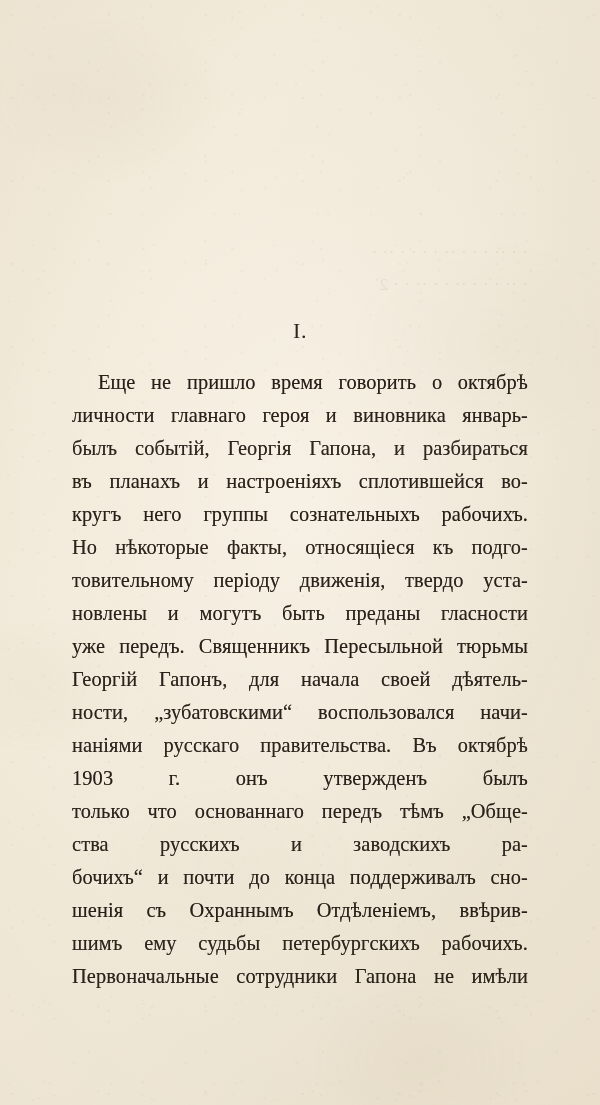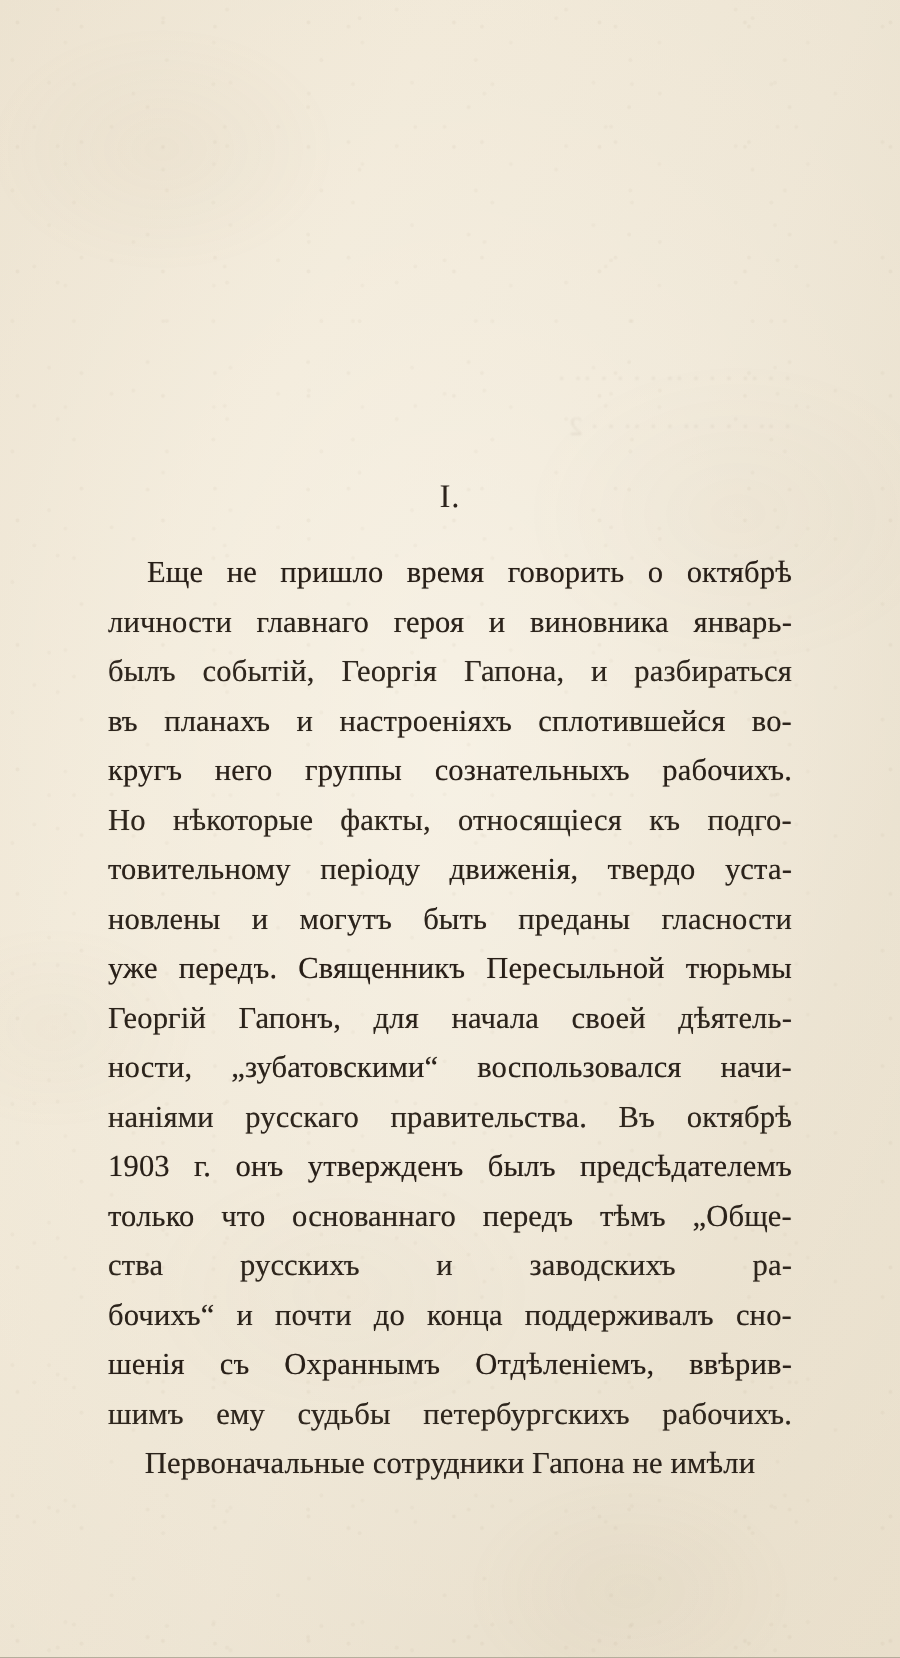--- a/index.html
+++ b/index.html
@@ -240,21 +240,20 @@
           <span>правительства.</span>
           <span>Въ</span>
           <span>октябрѣ</span>
         </div>
         <div class="line justify">
           <span>1903</span>
           <span>г.</span>
           <span>онъ</span>
           <span>утвержденъ</span>
           <span>былъ</span>
-          <span>предсѣдателемъ</span>
         </div>
         <div class="line justify">
           <span>только</span>
           <span>что</span>
           <span>основаннаго</span>
           <span>передъ</span>
           <span>тѣмъ</span>
           <span>„Обще-</span>
         </div>
         <div class="line justify">
@@ -280,21 +279,21 @@
           <span>Отдѣленіемъ,</span>
           <span>ввѣрив-</span>
         </div>
         <div class="line justify">
           <span>шимъ</span>
           <span>ему</span>
           <span>судьбы</span>
           <span>петербургскихъ</span>
           <span>рабочихъ.</span>
         </div>
-        <div class="line justify" style="justify-content: center;">
+        <div class="line justify" style="justify-content: space-between;">
           <span>Первоначальные </span>
           <span>сотрудники </span>
           <span>Гапона </span>
           <span>не </span>
           <span>имѣли</span>
         </div>
       </div>
 
   </div>
 

